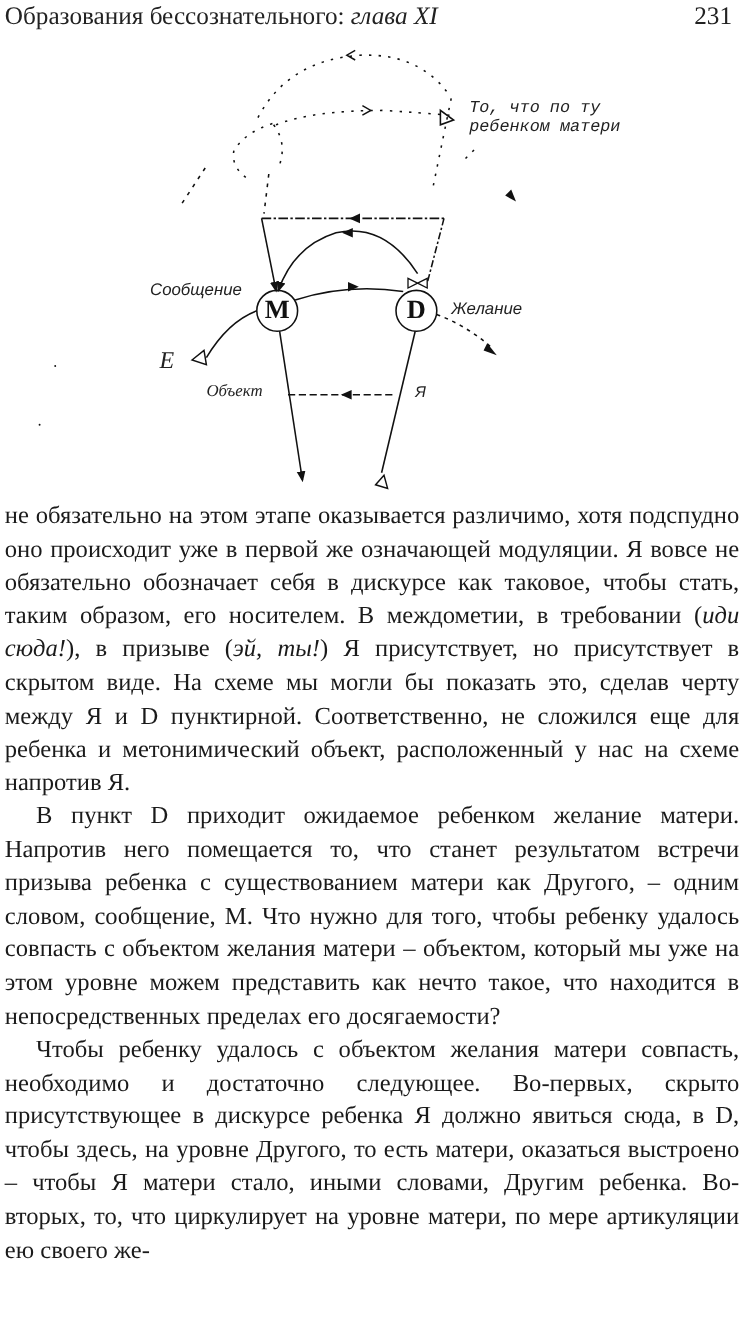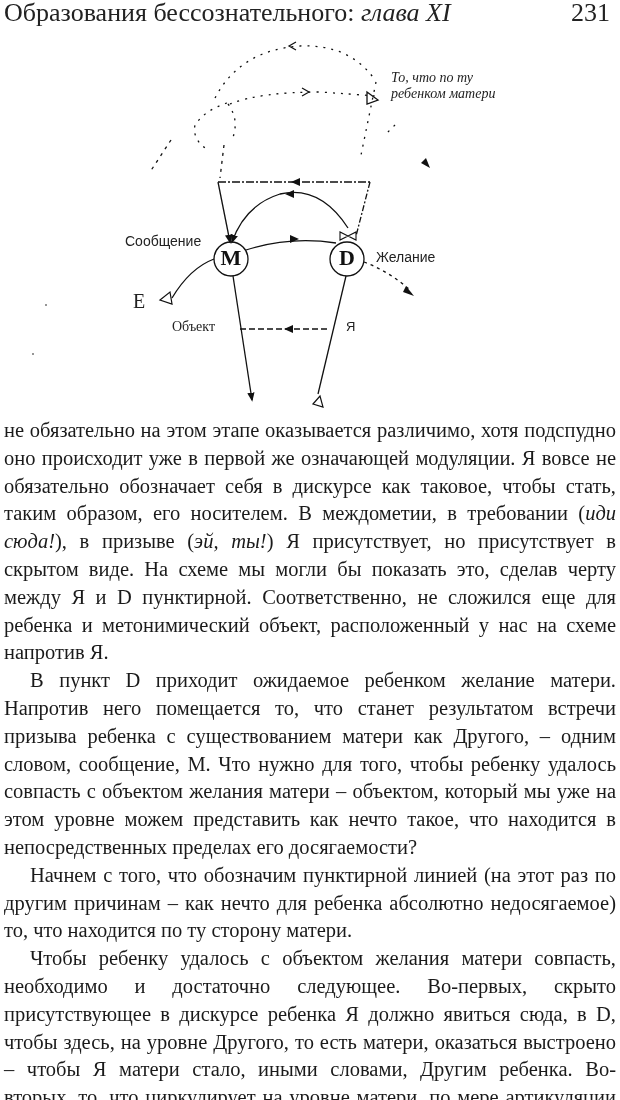--- a/index.html
+++ b/index.html
@@ -14,21 +14,21 @@
     overflow: hidden;
     font-family: "Liberation Serif", "DejaVu Serif", serif;
     color: #1a1a1a;
   }
   .running-head {
     position: absolute;
     left: 4px;
     top: 0px;
     width: 606px;
     height: 30px;
-    font-size: 26px;
+    font-size: 21px;
     line-height: 30px;
     color: #222;
   }
   .running-head .title { position: absolute; left: 0; top: -2px; }
   .running-head .title i { font-style: italic; }
   .running-head .page-num { position: absolute; right: 0; top: -2px; }
 
   .diagram {
     position: absolute;
     left: 0;
@@ -36,27 +36,29 @@
     width: 620px;
     height: 385px;
   }
   .diagram svg { position: absolute; left: 0; top: 0; }
   .dlabel {
     position: absolute;
     font-family: "Liberation Sans", "DejaVu Sans", sans-serif;
     font-size: 14px;
     color: #222;
     white-space: nowrap;
+    font-style: italic;
   }
   .dlabel.serif { font-family: "Liberation Serif", serif; }
   .dlabel.italic {
-    font-family: Liberation Serif, serif;
+    font-family: Liberation Mono, monospace;
     font-style: italic;
     font-size: 14px;
     line-height: 16px;
+    margin-top: 12px;
   }
   .node-letter {
     position: absolute;
     font-family: "Liberation Serif", serif;
     font-weight: bold;
     font-size: 22px;
     width: 34px;
     text-align: center;
     color: #111;
   }
@@ -154,15 +156,14 @@
   <div class="dlabel serif" style="left:133px; top:260px; font-size:20px;">E</div>
   <div class="dlabel serif" style="left:172px; top:289px; font-size:14px;text-align:right;">Объект</div>
   <div class="dlabel" style="left:346px; top:289px; font-size:13px;">Я</div>
   <div class="node-letter" style="left:214px; top:215px;">M</div>
   <div class="node-letter" style="left:330px; top:215px;">D</div>
 </div>
 
 <div class="body-text">
   <p><span>не обязательно на этом этапе оказывается различимо, хотя подспудно оно происходит уже в первой же означающей модуляции. Я вовсе не обязательно обозначает себя в дискурсе как таковое, чтобы стать, таким образом, его носителем. В междометии, в требовании (</span><i>иди сюда!</i><span>), в призыве (</span><i>эй, ты!</i><span>) Я присутствует, но присутствует в скрытом виде. На схеме мы могли бы показать это, сделав черту между Я и D пунктирной. Соответственно, не сложился еще для ребенка и метонимический объект, расположенный у нас на схеме напротив Я.</span></p>
   <p class="indent"><span>В пункт D приходит ожидаемое ребенком желание матери. Напротив него помещается то, что станет результатом встречи призыва ребенка с существованием матери как Другого, – одним словом, сообщение, M. Что нужно для того, чтобы ребенку удалось совпасть с объектом желания матери – объектом, который мы уже на этом уровне можем представить как нечто такое, что находится в непосредственных пределах его досягаемости?</span></p>
-  <p class="indent"><span>Начнем с того, что обозначим пунктирной линией (на этот раз по другим причинам – как нечто для ребенка абсолютно недосягаемое) то, что находится по ту сторону матери.</span></p>
   <p class="indent"><span>Чтобы ребенку удалось с объектом желания матери совпасть, необходимо и достаточно следующее. Во-первых, скрыто присутствующее в дискурсе ребенка Я должно явиться сюда, в D, чтобы здесь, на уровне Другого, то есть матери, оказаться выстроено – чтобы Я матери стало, иными словами, Другим ребенка. Во-вторых, то, что циркулирует на уровне матери, по мере артикуляции ею своего же-</span></p>
 </div>
 
 </body></html>

